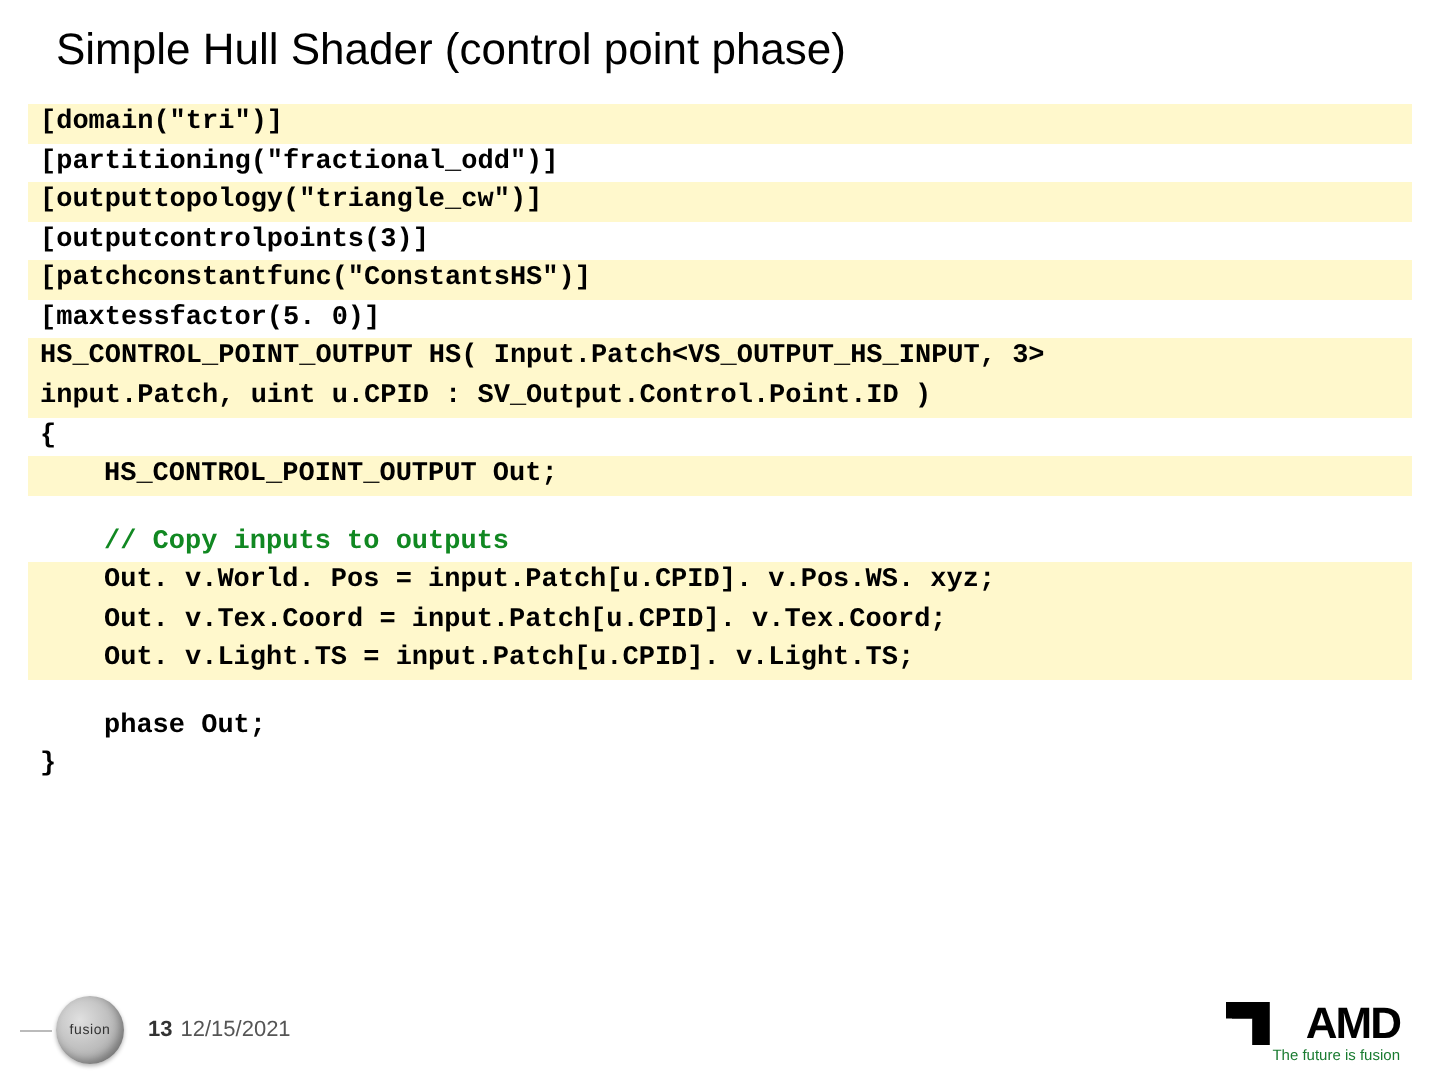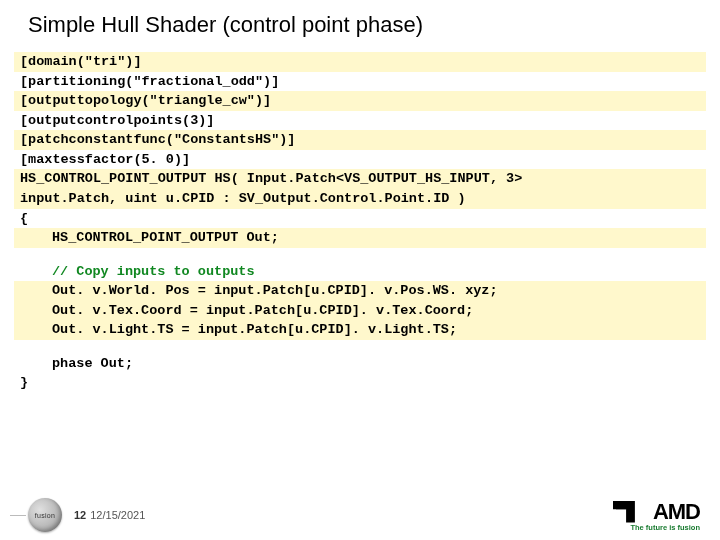--- a/index.html
+++ b/index.html
@@ -88,21 +88,20 @@
     font-weight: 900;
     font-size: 22px;
     color: #000;
     letter-spacing: -1px;
   }
   .amd-logo .tag {
     font-size: 7.5px;
     color: #197b30;
     font-family: Arial, sans-serif;
     margin-top: -2px;
-    font-weight: bold;
   }
 </style>
 </head>
 <body>
 
 <div class="title">Simple Hull Shader (control point phase)</div>
 
 <div class="codeblock">
   <div class="row hl">[domain("tri")]</div>
   <div class="row">[partitioning("fractional_odd")]</div>
@@ -121,21 +120,21 @@
   <div class="row hl indent">Out. v.Light.TS = input.Patch[u.CPID]. v.Light.TS;</div>
   <div class="gap"></div>
   <div class="row indent">phase Out;</div>
   <div class="row">}</div>
 </div>
 
 <div class="footer">
   <div class="fusion-badge">
     <span>fusion</span>
   </div>
-  <span class="pgnum">12</span>
+  <span class="pgnum">13</span>
   <span class="ftext">12/15/2021</span>
   <div class="spacer"></div>
   <div class="amd-logo">
     <div class="top">
       <div class="mark"></div>
       <div class="word">AMD</div>
     </div>
     <div class="tag">The future is fusion</div>
   </div>
 </div>

